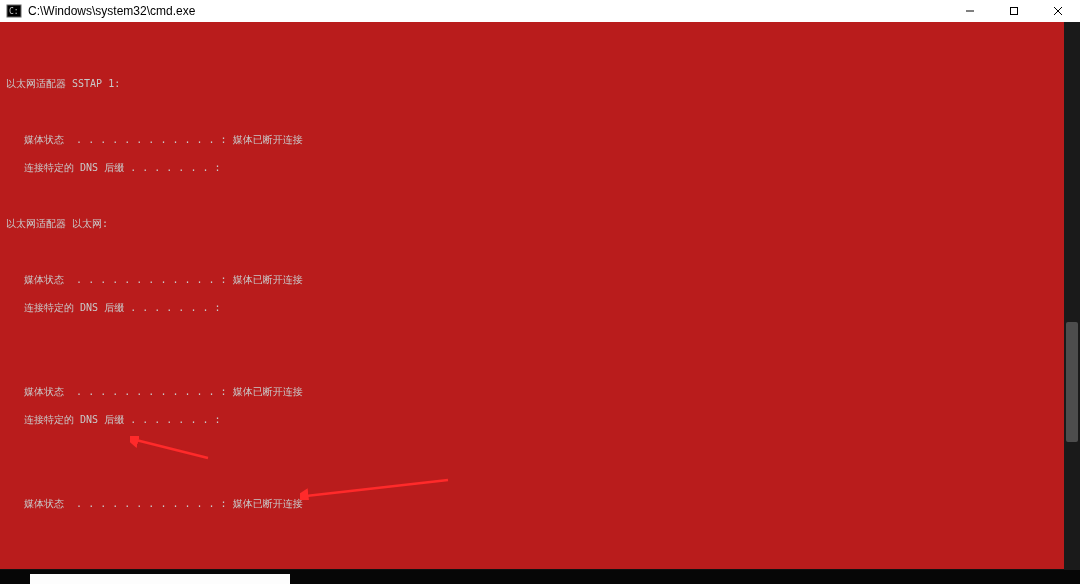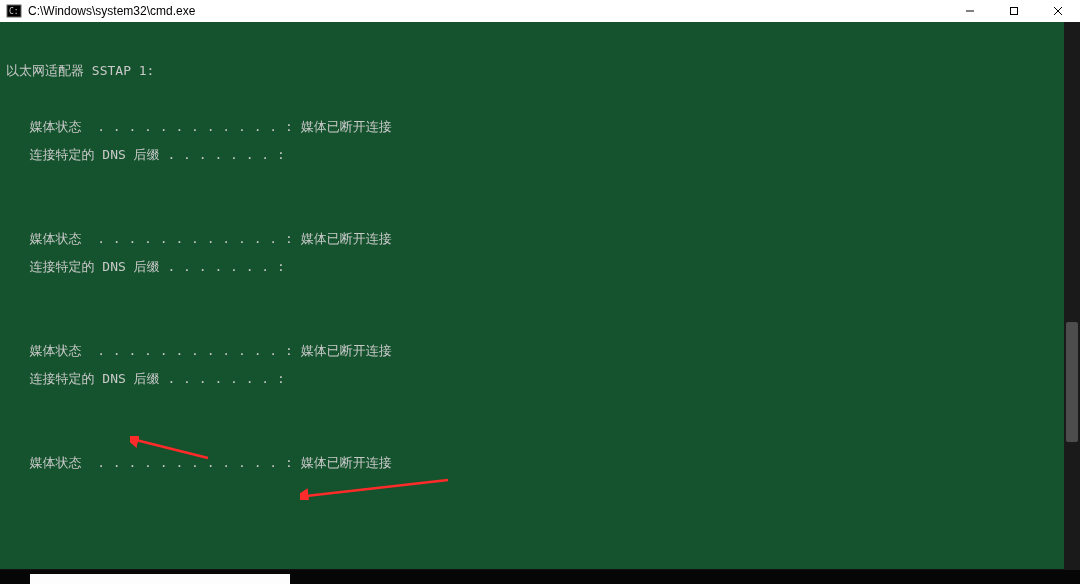--- a/index.html
+++ b/index.html
@@ -45,26 +45,26 @@
     width: 44px;
     height: 22px;
     display: flex;
     align-items: center;
     justify-content: center;
     color: #000;
   }
   .winbtn svg { width: 10px; height: 10px; }
   .terminal {
     flex: 1;
-    background: #14532d;
+    background: #b91c1c;
     color: #c9c9c9;
     font-family: "NSimSun","SimSun","Consolas",monospace;
-    font-size: 13px;
+    font-size: 10px;
     line-height: 14px;
-    padding: 0 6px 0 6px;
+    padding: 13px 6px 0 6px;
     white-space: pre;
     position: relative;
     overflow: hidden;
   }
   .terminal .line { height: 14px; }
   .blank { height: 14px; }
   .arrow {
     position:absolute;
     pointer-events:none;
   }
@@ -132,20 +132,21 @@
     </div>
   </div>
 
   <div class="terminal">
 <div class="blank"></div>
 <div class="line">以太网适配器 SSTAP 1:</div>
 <div class="blank"></div>
 <div class="line"><span>   媒体状态  . . . . . . . . . . . . : </span><span>媒体已断开连接</span></div>
 <div class="line">   连接特定的 DNS 后缀 . . . . . . . :</div>
 <div class="blank"></div>
+<div class="line">以太网适配器 以太网:</div>
 <div class="blank"></div>
 <div class="line"><span>   媒体状态  . . . . . . . . . . . . : </span><span>媒体已断开连接</span></div>
 <div class="line">   连接特定的 DNS 后缀 . . . . . . . :</div>
 <div class="blank"></div>
 <div class="blank"></div>
 <div class="line"><span>   媒体状态  . . . . . . . . . . . . : </span><span>媒体已断开连接</span></div>
 <div class="line">   连接特定的 DNS 后缀 . . . . . . . :</div>
 <div class="blank"></div>
 <div class="blank"></div>
 <div class="line"><span>   媒体状态  . . . . . . . . . . . . : </span><span>媒体已断开连接</span></div>

